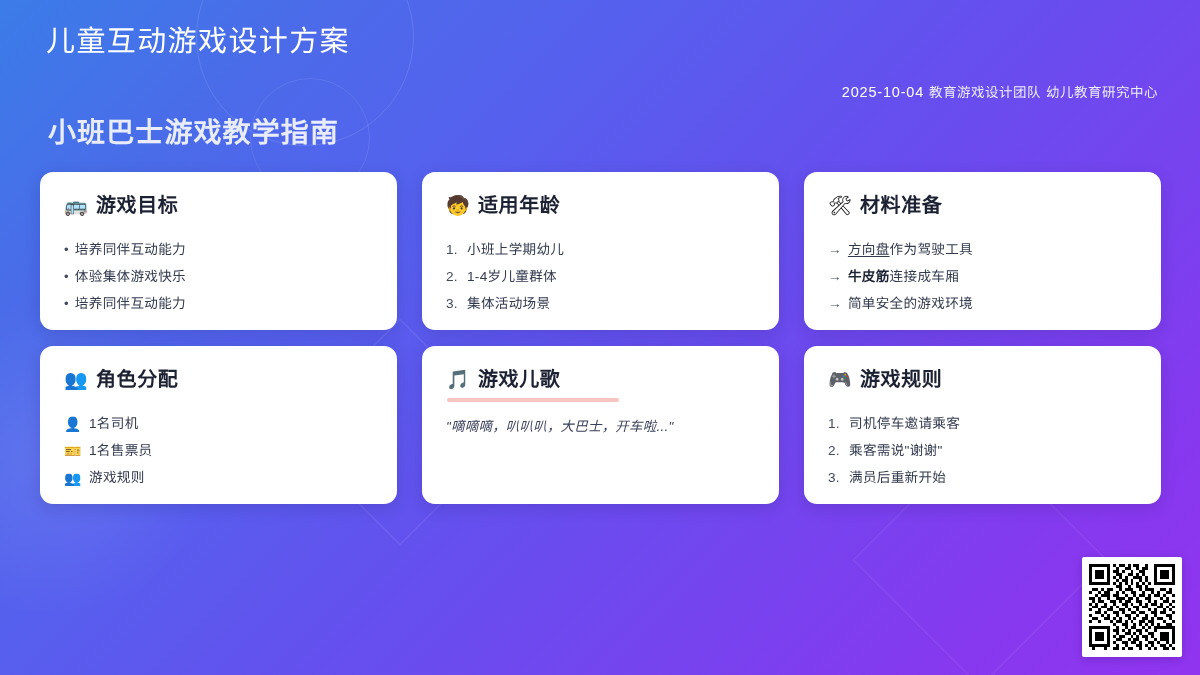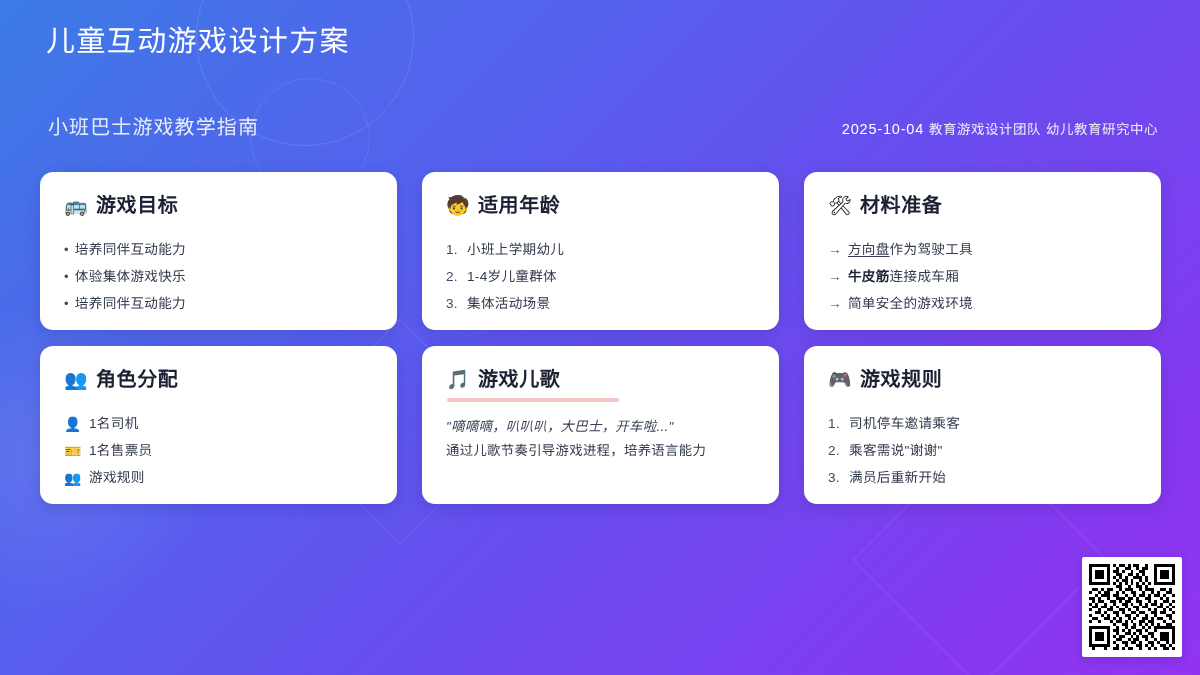--- a/index.html
+++ b/index.html
@@ -32,30 +32,30 @@
     transform:rotate(45deg);
   }
   .deco-glow {
     border-radius:50%;
     background:radial-gradient(circle, rgba(255,255,255,0.09) 0%, rgba(255,255,255,0) 70%);
   }
 
   
   .header {
     position:absolute; left:0; top:0; width:1200px; height:140px;
-    display:flex; align-items:flex-end; justify-content:space-between;
+    display:flex; align-items:center; justify-content:space-between;
     padding:34px 42px 0 46px;
   }
   .header-left { display:flex; flex-direction:column; gap:8px; }
   .title {
     font-size:29px; font-weight:400; color:#ffffff;
     letter-spacing:1.4px; line-height:1.22;
   }
   .subtitle {
-    font-size:20px; font-weight:400; color:#e8ecfb;
+    font-size:28px; font-weight:700; color:#e8ecfb;
     letter-spacing:1.1px; line-height:1.25; padding-left:2px;margin-top:48px;
   }
   .header-right {
     display:flex; align-items:flex-end; gap:5px;
     padding-top:11px;
   }
   .meta-line {
     font-size:13.5px; color:#eceefc; letter-spacing:0.5px; line-height:1.45;
   }
   .meta-date { font-size:14.5px; color:#ffffff; letter-spacing:0.8px; }
@@ -239,21 +239,20 @@
     </div>
 
     <div class="card">
       <div class="card-head">
         <span class="card-icon">🎵</span>
         <span class="card-title">游戏儿歌</span>
       </div>
       <div class="card-rule" style="background:#f7c4c4;"></div>
       <div class="card-body">
         <div class="song-quote">"嘀嘀嘀，叭叭叭，大巴士，开车啦..."</div>
-        <div class="song-note">通过儿歌节奏引导游戏进程，培养语言能力</div>
       </div>
     </div>
 
     <div class="card">
       <div class="card-head">
         <span class="card-icon">🎮</span>
         <span class="card-title">游戏规则</span>
       </div>
       <div class="card-rule" style="background:#cfd0f5;"></div>
       <div class="card-body">

